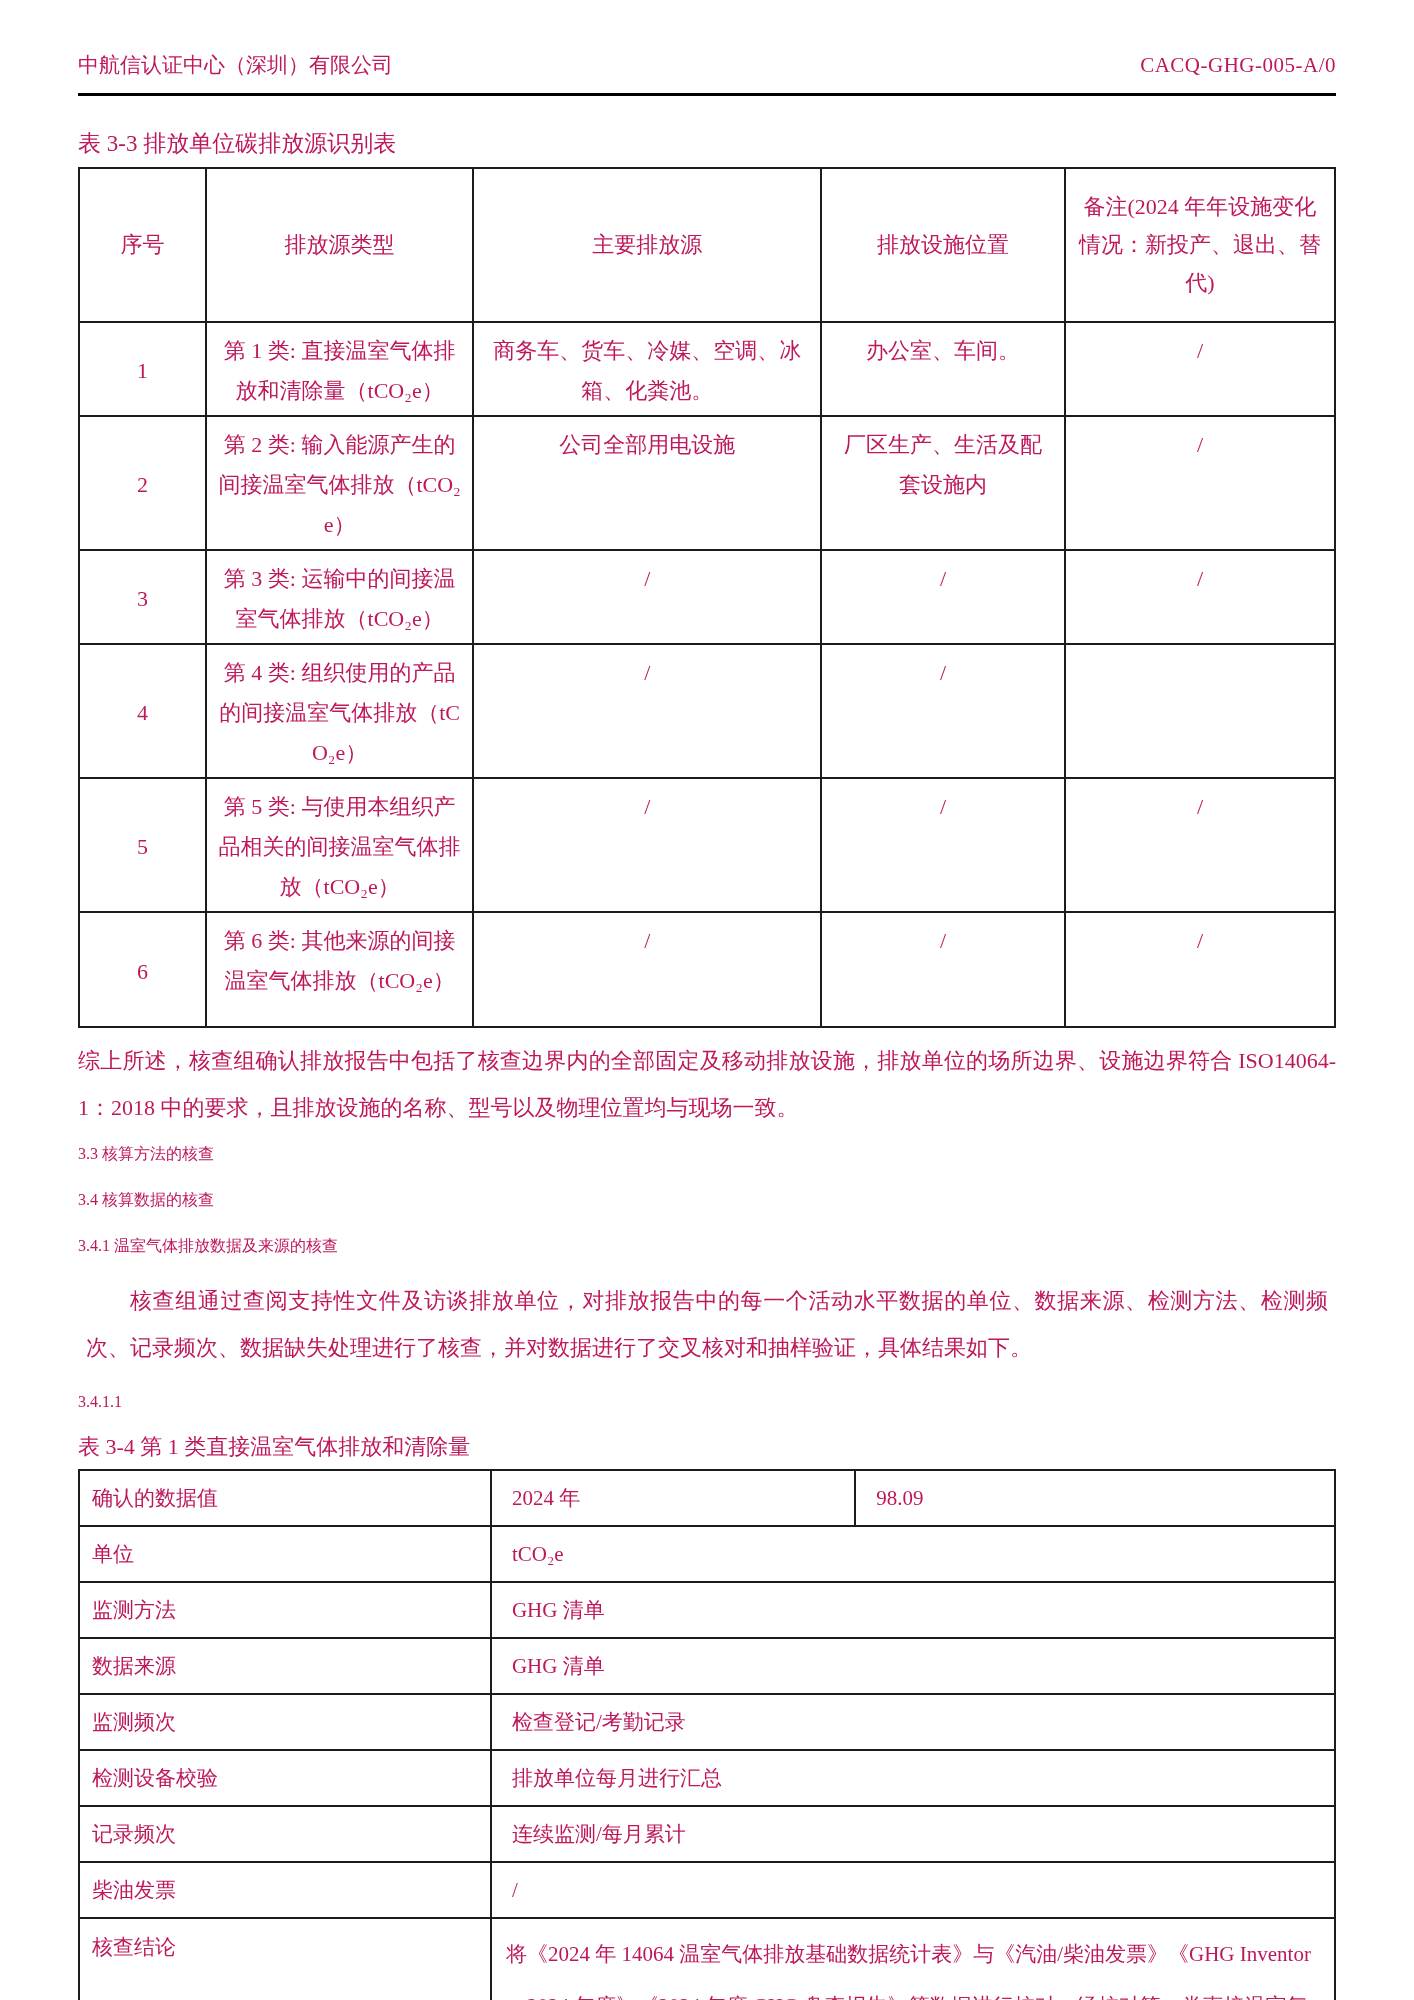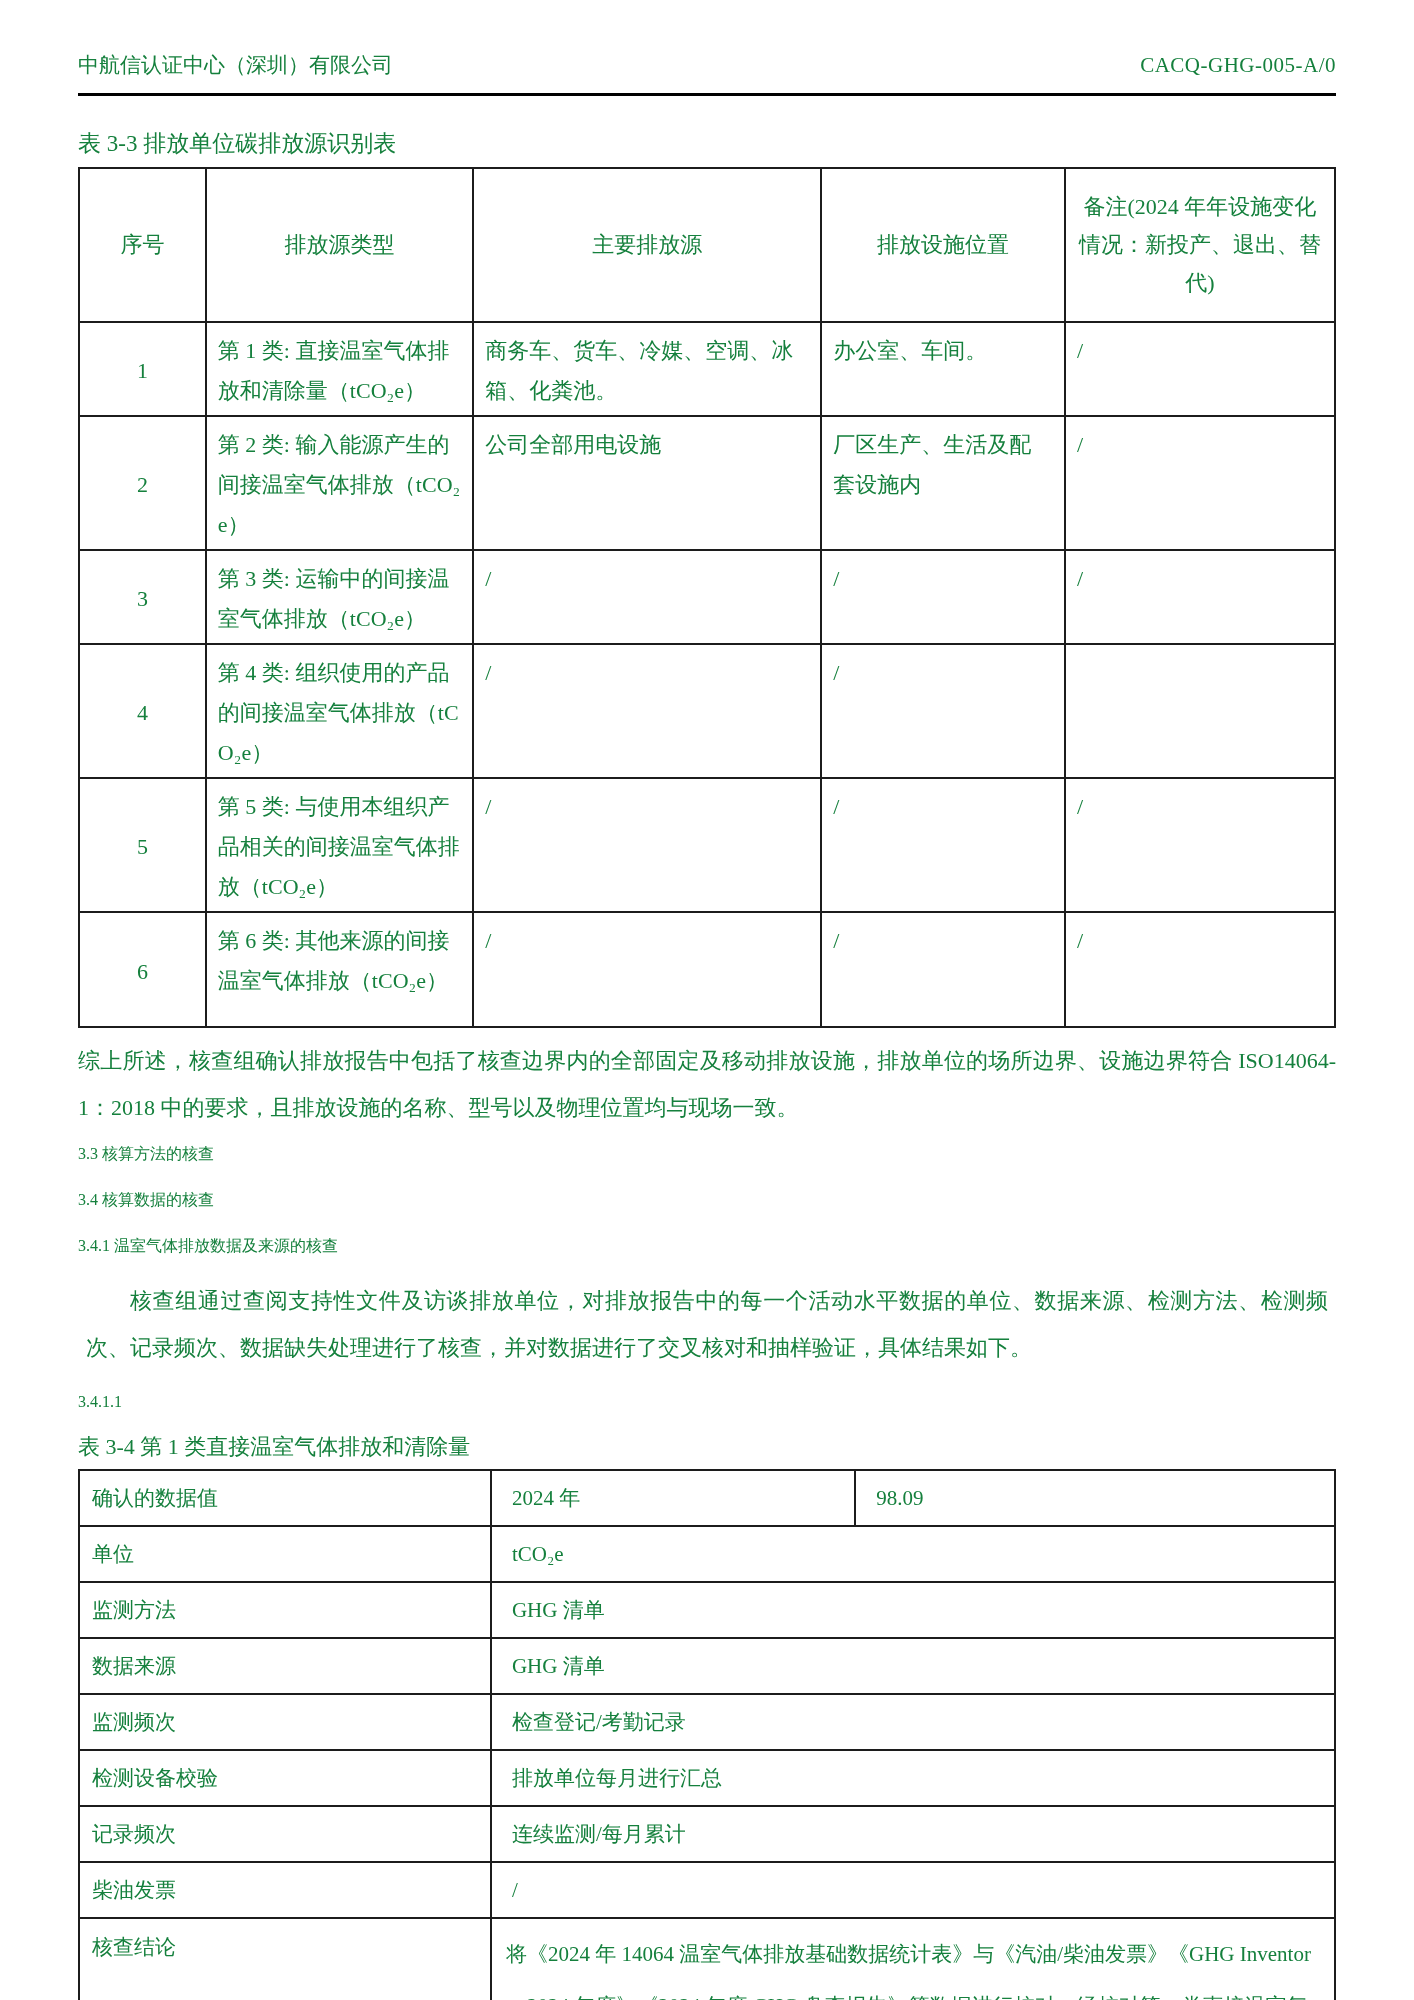--- a/index.html
+++ b/index.html
@@ -1,33 +1,33 @@
 <!DOCTYPE html>
 <html><head>
 <meta charset="utf-8">
 <style>
   html,body{margin:0;padding:0;background:#888;}
   .page{
     width:1414px;height:2000px;background:#ffffff;margin:0 auto;
     position:relative;overflow:hidden;
     font-family:"Liberation Serif","DejaVu Serif",serif;
-    color:#15803d;
+    color:#be185d;
   }
   .inner{padding:50px 78px 0 78px;}
   
   .page-header{
     display:flex;justify-content:space-between;align-items:flex-end;
     font-size:21px;line-height:30px;
     padding-bottom:13px;border-bottom:3px solid #000;
   }
   .doc-code{letter-spacing:.5px;}
   
   .t33-title{margin-top:34px;margin-bottom:9px;font-size:23px;line-height:28px;}
   table.t33{width:100%;border-collapse:collapse;table-layout:fixed;font-size:22px;}
-  .t33 th,.t33 td{border:2px solid #1c1c1c;padding:6px 10px;word-break:break-all;}
+  .t33 th,.t33 td{border:2px solid #1c1c1c;padding:6px 10px;word-break:break-all;text-align:center;}
   .t33 thead th{
     font-weight:normal;text-align:center;vertical-align:middle;
     height:140px;line-height:38px;
   }
   .t33 td{vertical-align:top;line-height:40px;padding:8px 11px 4px 11px;}
   .t33 td.c-no{text-align:center;vertical-align:middle;line-height:1;}
   
   .para{font-size:22px;line-height:47px;text-align:justify;margin:9px 0 0 0;word-break:break-all;}
   .para.indent{text-indent:2em;margin:8px;}
   .heading{font-size:16px;line-height:46px;}

